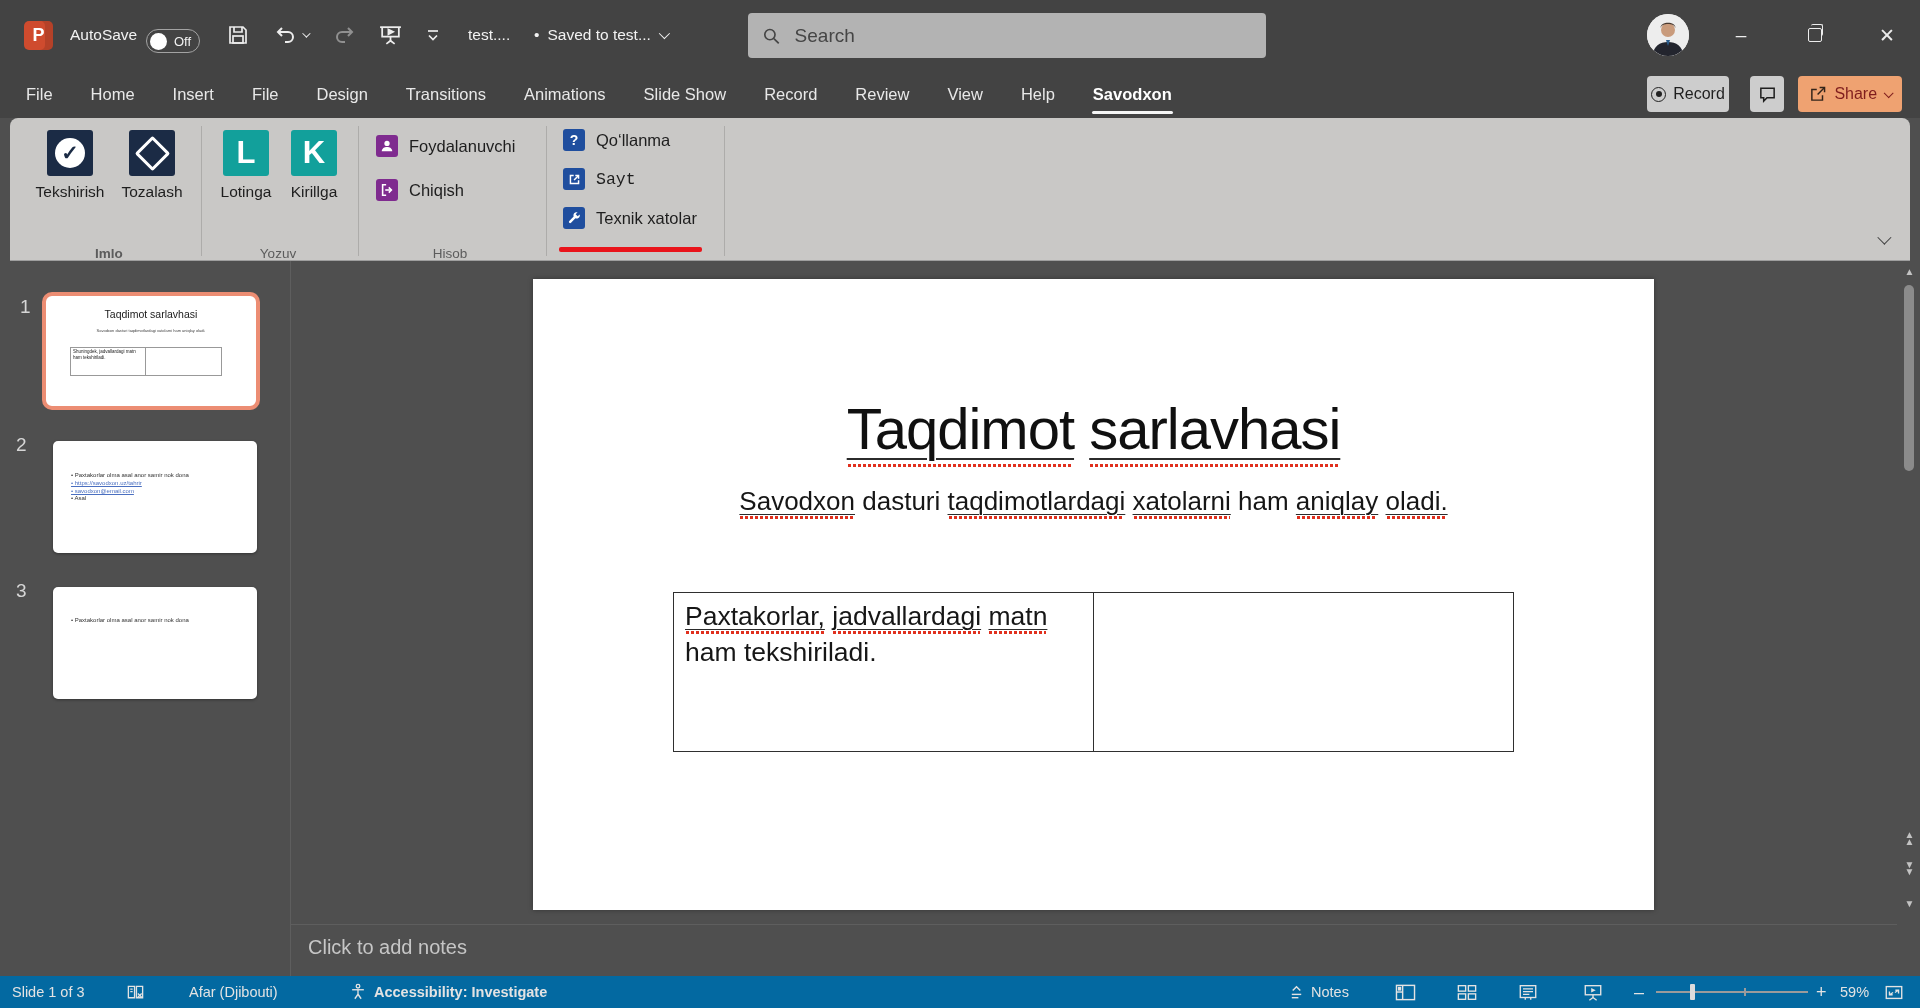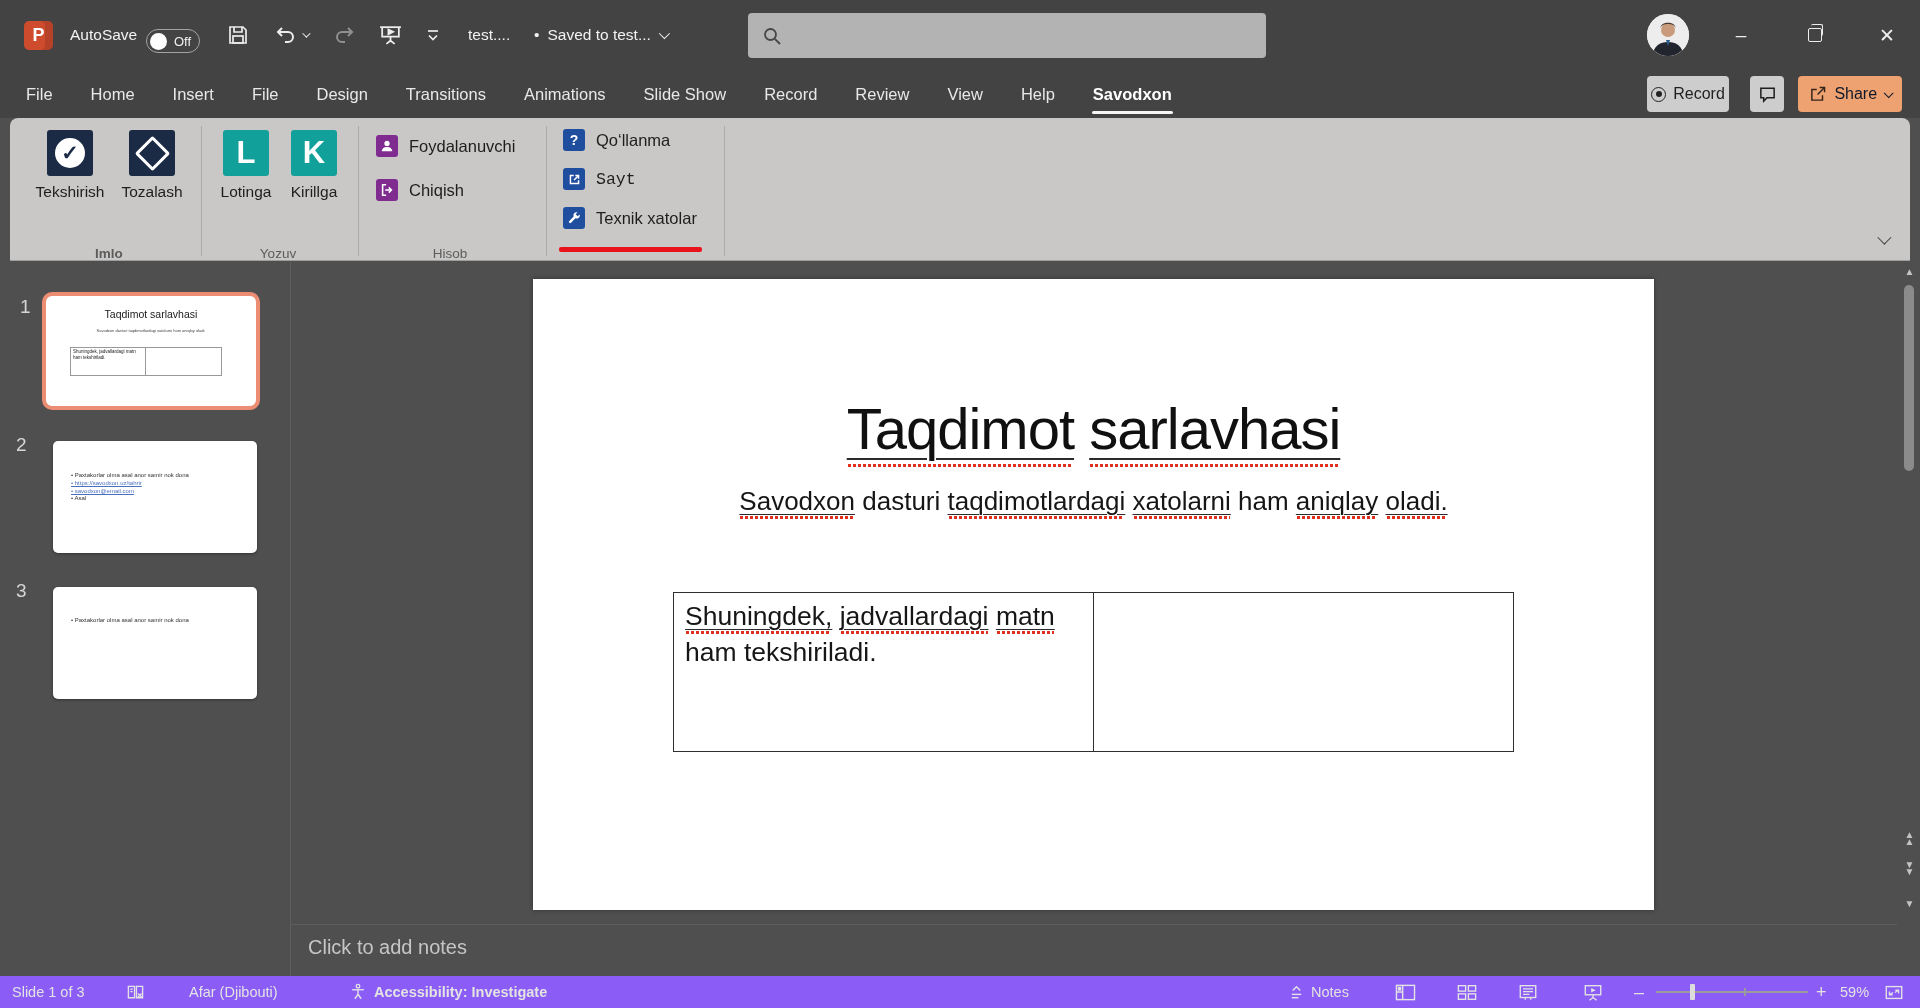--- a/index.html
+++ b/index.html
@@ -43,21 +43,21 @@
   .tabrow{position:absolute;left:0;top:70px;width:1920px;height:48px;background:#434343;}
   #tabs{display:flex;align-items:center;height:100%;padding-left:26px;gap:38px;}
   .tab{position:relative;color:#E8E8E8;font-size:16.5px;white-space:nowrap;cursor:default;}
   .tab.active{color:#FFFFFF;font-weight:700;}
   .tab.active::after{content:'';position:absolute;left:-1px;right:-1px;bottom:-10px;height:3px;background:#F5F5F5;border-radius:2px;}
   .pill{position:absolute;top:6px;height:36px;border-radius:4px;display:flex;align-items:center;justify-content:center;font-size:16px;color:#1f1f1f;box-sizing:border-box;}
   .pill-record{left:1647px;width:82px;background:#CDCDCD;gap:7px;}
   .rec-dot{width:13px;height:13px;border:1.8px solid #222;border-radius:50%;display:flex;align-items:center;justify-content:center;}
   .rec-dot::after{content:'';width:6px;height:6px;background:#222;border-radius:50%;}
   .pill-comment{left:1750px;width:34px;background:#CDCDCD;}
-  .pill-share{left:1798px;width:104px;background:#EFA271;gap:7px;color:#0f172a;}
+  .pill-share{left:1798px;width:104px;background:#EFA271;gap:7px;color:#7f1d1d;}
   
   .ribbon{position:absolute;left:10px;top:118px;width:1900px;height:143px;background:#C9C8C6;border-radius:8px 8px 0 0;border-bottom:1px solid #9E9E9E;box-sizing:border-box;}
   .rsep{position:absolute;top:8px;height:130px;width:1px;background:#ADACAA;}
   .rbig{position:absolute;top:12px;width:80px;text-align:center;cursor:default;}
   .rbig .bic{width:46px;height:46px;margin:0 auto;border-radius:3px;display:flex;align-items:center;justify-content:center;}
   .rbig .blabel{margin-top:7px;font-size:15.5px;color:#1e1e1e;}
   .navy{background:#1B2B45;color:#fff;}
   .teal{background:#12A09B;color:#fff;font-size:31px;font-weight:bold;}
   .ring-check{width:30px;height:30px;border-radius:50%;background:#fff;color:#1B2B45;display:flex;align-items:center;justify-content:center;font-size:21px;font-weight:bold;}
   .diamond{width:19px;height:19px;border:3px solid #fff;transform:rotate(45deg);border-radius:2px;}
@@ -95,21 +95,21 @@
   .s-cell1{width:50%;border-right:1.5px solid #2f2f2f;box-sizing:border-box;padding:5px 11px;font-size:26.5px;line-height:36px;color:#161616;}
   .s-cell2{width:50%;}
   
   .scrollstrip{position:absolute;left:1901px;top:263px;width:17px;height:660px;}
   .sarrow{position:absolute;left:0;width:17px;text-align:center;color:#C3C3C3;font-size:10px;line-height:10px;cursor:pointer;}
   .sthumb{position:absolute;left:3px;top:22px;width:10px;height:186px;background:#8B8B8B;border-radius:5px;cursor:grab;}
   
   .notes-divider{position:absolute;left:291px;top:924px;width:1606px;height:1px;background:#5E5E5E;}
   .notes-ph{position:absolute;left:308px;top:936px;font-size:20px;color:#C6C6C6;cursor:text;}
   
-  .statusbar{position:absolute;left:0;top:976px;width:1920px;height:32px;background:#8b5cf6;color:#E3E3E3;font-size:14.5px;}
+  .statusbar{position:absolute;left:0;top:976px;width:1920px;height:32px;background:#0369a1;color:#E3E3E3;font-size:14.5px;}
   .sb-item{position:absolute;top:0;height:32px;display:flex;align-items:center;gap:6px;cursor:pointer;}
   .sb-ic svg{display:block;}
   .zoom-track{position:relative;width:152px;height:2px;background:#9B9B9B;}
   .zoom-thumb{position:absolute;left:34px;top:-7px;width:5px;height:16px;background:#DCDCDC;border-radius:1px;}
   .zoom-tick{position:absolute;left:88px;top:-3px;width:2px;height:8px;background:#9B9B9B;}
   .bold{font-weight:700;}
 </style>
 </head>
 <body>
 
@@ -163,20 +163,21 @@
   <div class="tb-item save-status">
     <span>•</span>
     <span>Saved to test...</span>
     <span class="chev"></span>
   </div>
   <div class="searchbox">
     <svg width="20" height="20" viewBox="0 0 20 20" fill="none" stroke="#454545" stroke-width="1.8">
       <circle cx="8.5" cy="8.5" r="5.5"></circle>
         <path d="M12.8 12.8 18 18"></path>
       </svg>
+    <input type="text" placeholder="Search" style="">
   </div>
   <div class="tb-item avatar">
     <div class="ring">
       <svg width="42" height="42" viewBox="0 0 42 42">
         <rect width="42" height="42" fill="#EDEDED"></rect>
         <path d="M6 42c0-10 7-14 15-14s15 4 15 14z" fill="#23252e"></path>
         <path d="M19 26h4l-2 6z" fill="#2b5d8c"></path>
         <circle cx="21" cy="16" r="7" fill="#C99B7C"></circle>
         <path d="M13.5 14c1-5.5 14-5.5 15 0 .2-7-15.2-7-15 0z" fill="#4a3a30"></path>
       </svg>
@@ -331,21 +332,21 @@
       <div class="tb">• Paxtakorlar olma asal anor samir nok dona</div>
     </div>
 </div>
 
 <div class="vdiv"></div>
 
 <div class="canvas">
   <div class="s-title"><span class="flag">Taqdimot</span> <span class="flag">sarlavhasi</span></div>
   <div class="s-sub"><span class="flag">Savodxon</span> <span>dasturi</span> <span class="flag">taqdimotlardagi</span> <span class="flag">xatolarni</span> <span>ham</span> <span class="flag">aniqlay</span> <span class="flag">oladi.</span></div>
   <div class="s-table">
-    <div class="s-cell1"><span class="flag">Shuningdek,</span> <span class="flag">jadvallardagi</span> <span class="flag">matn</span> <span>ham</span> <span>tekshiriladi.</span></div>
+    <div class="s-cell1"><span class="flag">Paxtakorlar,</span> <span class="flag">jadvallardagi</span> <span class="flag">matn</span> <span>ham</span> <span>tekshiriladi.</span></div>
     <div class="s-cell2"></div>
   </div>
 </div>
 
 <div class="scrollstrip">
   <div class="sarrow" style="top:4px;">▲</div>
   <div class="sthumb"></div>
   <div class="sarrow" style="top:568px;line-height:7px;">▲<br>▲</div>
   <div class="sarrow" style="top:598px;line-height:7px;">▼<br>▼</div>
   <div class="sarrow" style="top:636px;">▼</div>

